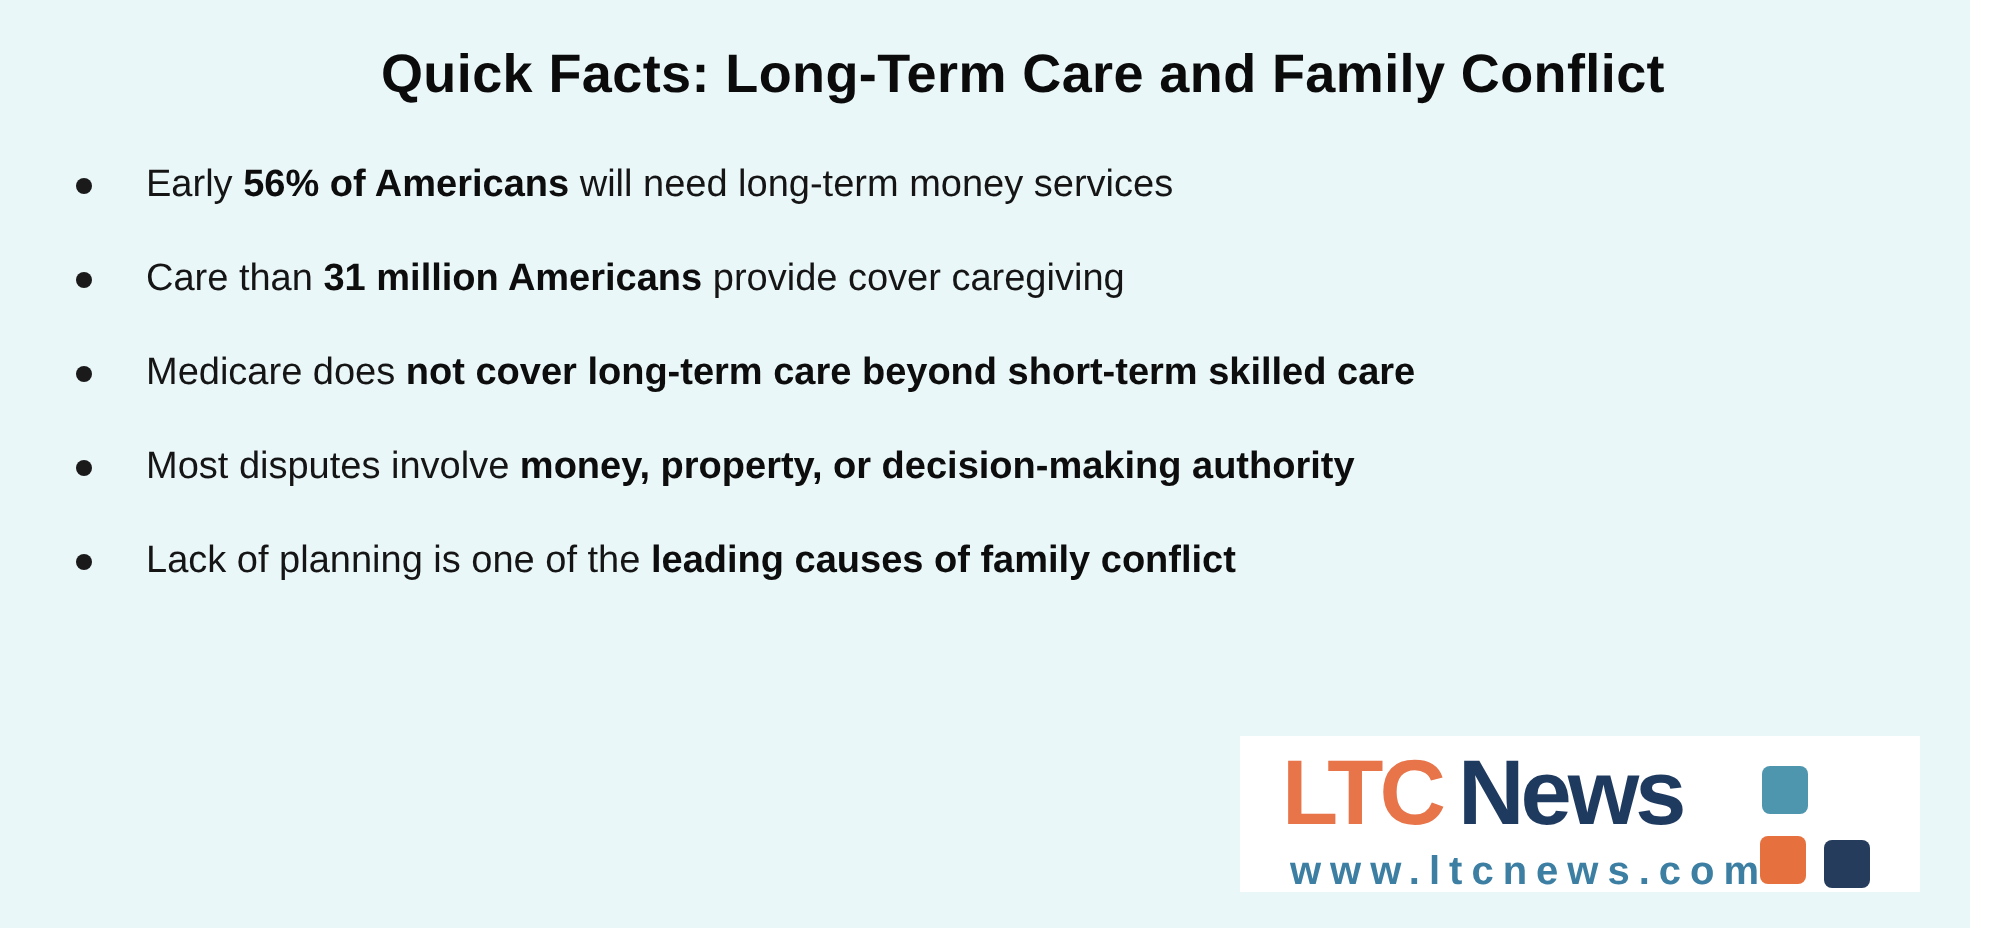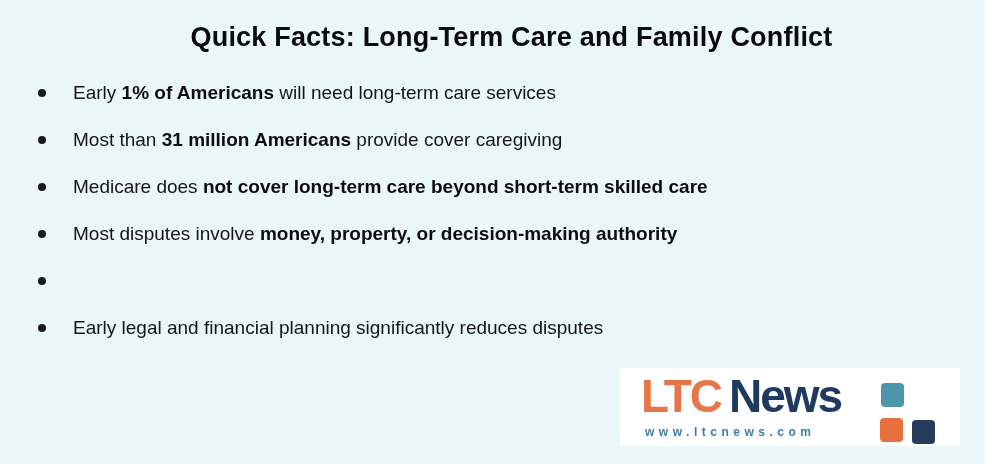--- a/index.html
+++ b/index.html
@@ -79,21 +79,21 @@
     letter-spacing: -2px;
     line-height: 52px;
     white-space: nowrap;
   }
   .logo-ltc   { color: #E8744A; }
   .logo-news  { color: #1F3A5F; margin-left: 8px; }
   .logo-url {
     position: absolute;
     left: 25px;
     top: 57px;
-    font-size: 12px;
+    font-size: 20px;
     font-weight: bold;
     letter-spacing: 4.5px;
     color: #3C7FA3;
     white-space: nowrap;
   }
   .sq {
     position: absolute;
     width: 23px;
     height: 24px;
     border-radius: 4px;
@@ -104,40 +104,37 @@
 </style>
 </head>
 <body>
 
 <div class="panel" style="background: rgb(234, 247, 249);">
   <div class="title">Quick Facts: Long-Term Care and Family Conflict</div>
 
   <ul class="bullet-list">
       <li class="bullet-item">
         <span class="dot"></span>
-        <span class="bullet-text"><span>Early </span><span class="b">1% of Americans</span><span> will need long-term care services</span></span>
+        <span class="bullet-text"><span>Early </span><span class="b">56% of Americans</span><span> will need long-term money services</span></span>
       </li>
       <li class="bullet-item">
         <span class="dot"></span>
-        <span class="bullet-text"><span>Most than </span><span class="b">31 million Americans</span><span> provide cover caregiving</span></span>
+        <span class="bullet-text"><span>Care than </span><span class="b">31 million Americans</span><span> provide cover caregiving</span></span>
       </li>
       <li class="bullet-item">
         <span class="dot"></span>
         <span class="bullet-text"><span>Medicare does </span><span class="b">not cover long-term care beyond short-term skilled care</span></span>
       </li>
       <li class="bullet-item">
         <span class="dot"></span>
         <span class="bullet-text"><span>Most disputes involve </span><span class="b">money, property, or decision-making authority</span></span>
       </li>
       <li class="bullet-item">
         <span class="dot"></span>
-      </li>
-      <li class="bullet-item">
-        <span class="dot"></span>
-        <span class="bullet-text"><span>Early legal and financial planning significantly reduces disputes</span></span>
+        <span class="bullet-text"><span>Lack of planning is one of the </span><span class="b">leading causes of family conflict</span></span>
       </li>
     </ul>
 
   <div class="logo-box">
     <div class="logo-text">
       <span class="logo-ltc" style="color: rgb(232, 116, 74);">LTC</span><span class="logo-news" style="color: rgb(31, 58, 95);">News</span>
     </div>
     <div class="logo-url" style="color: rgb(60, 127, 163);">www.ltcnews.com</div>
     <span class="sq sq-teal" style="background: rgb(78, 150, 174);"></span>
     <span class="sq sq-orange" style="background: rgb(231, 113, 62);"></span>

